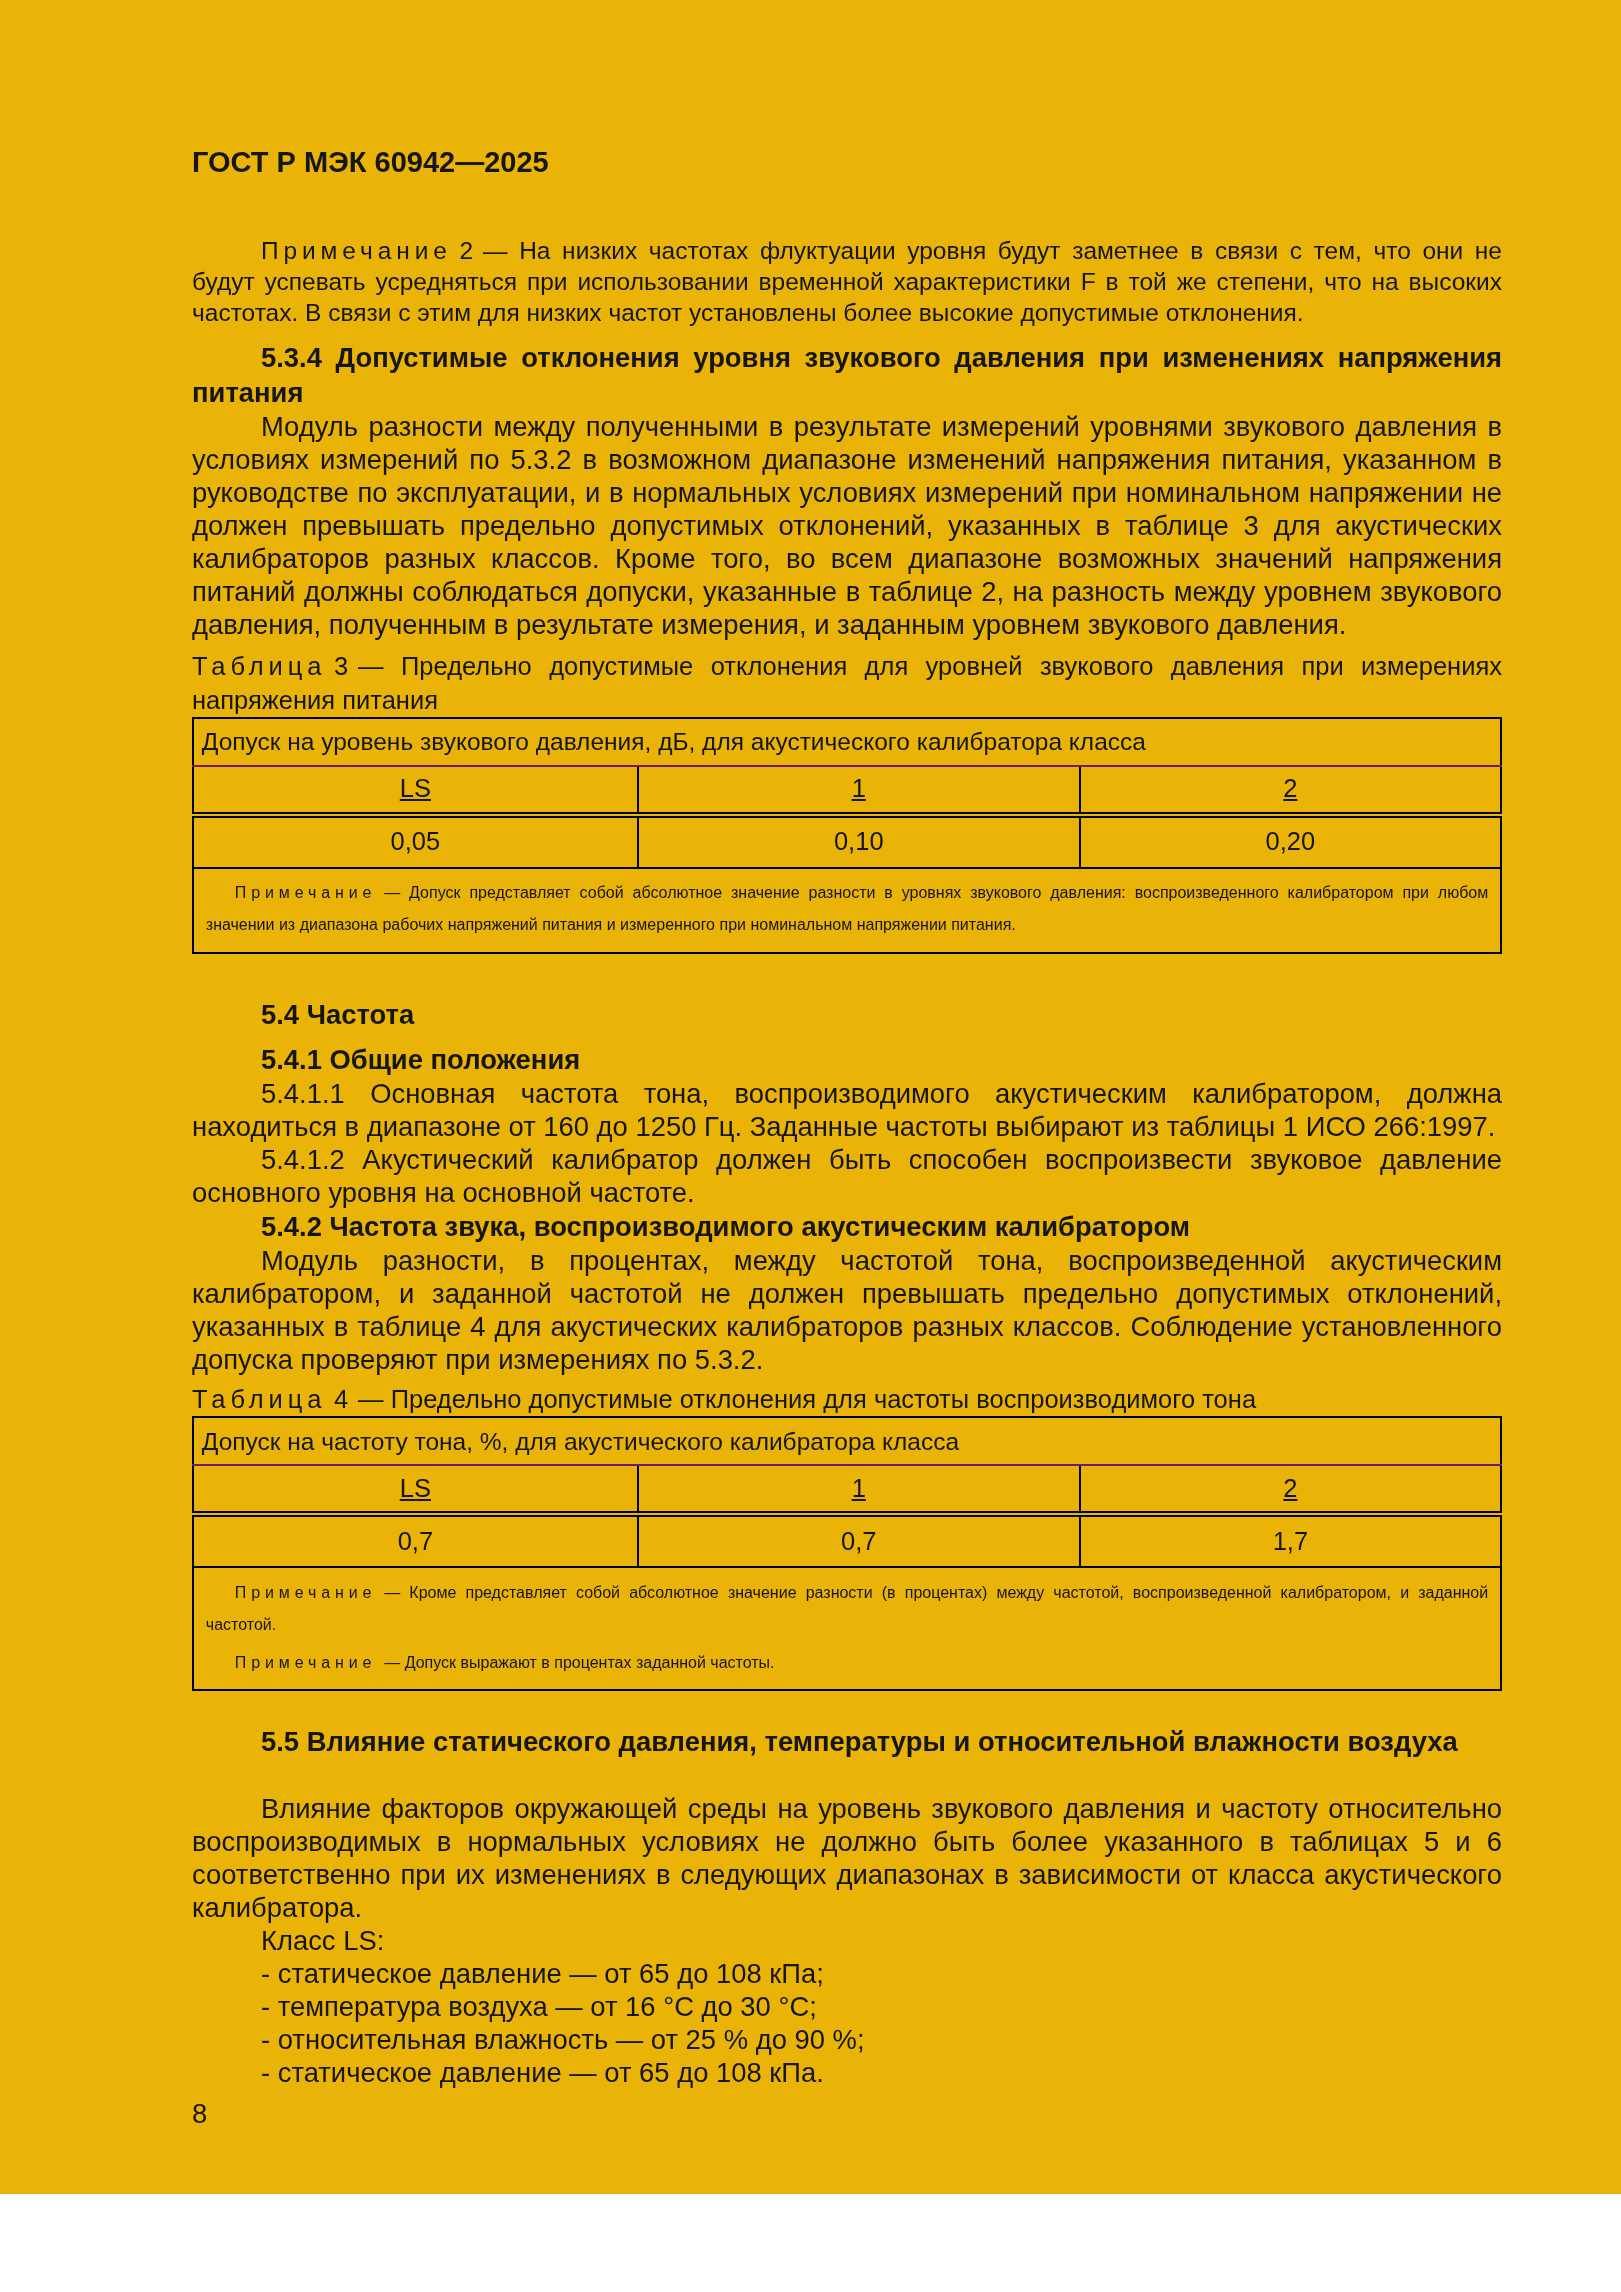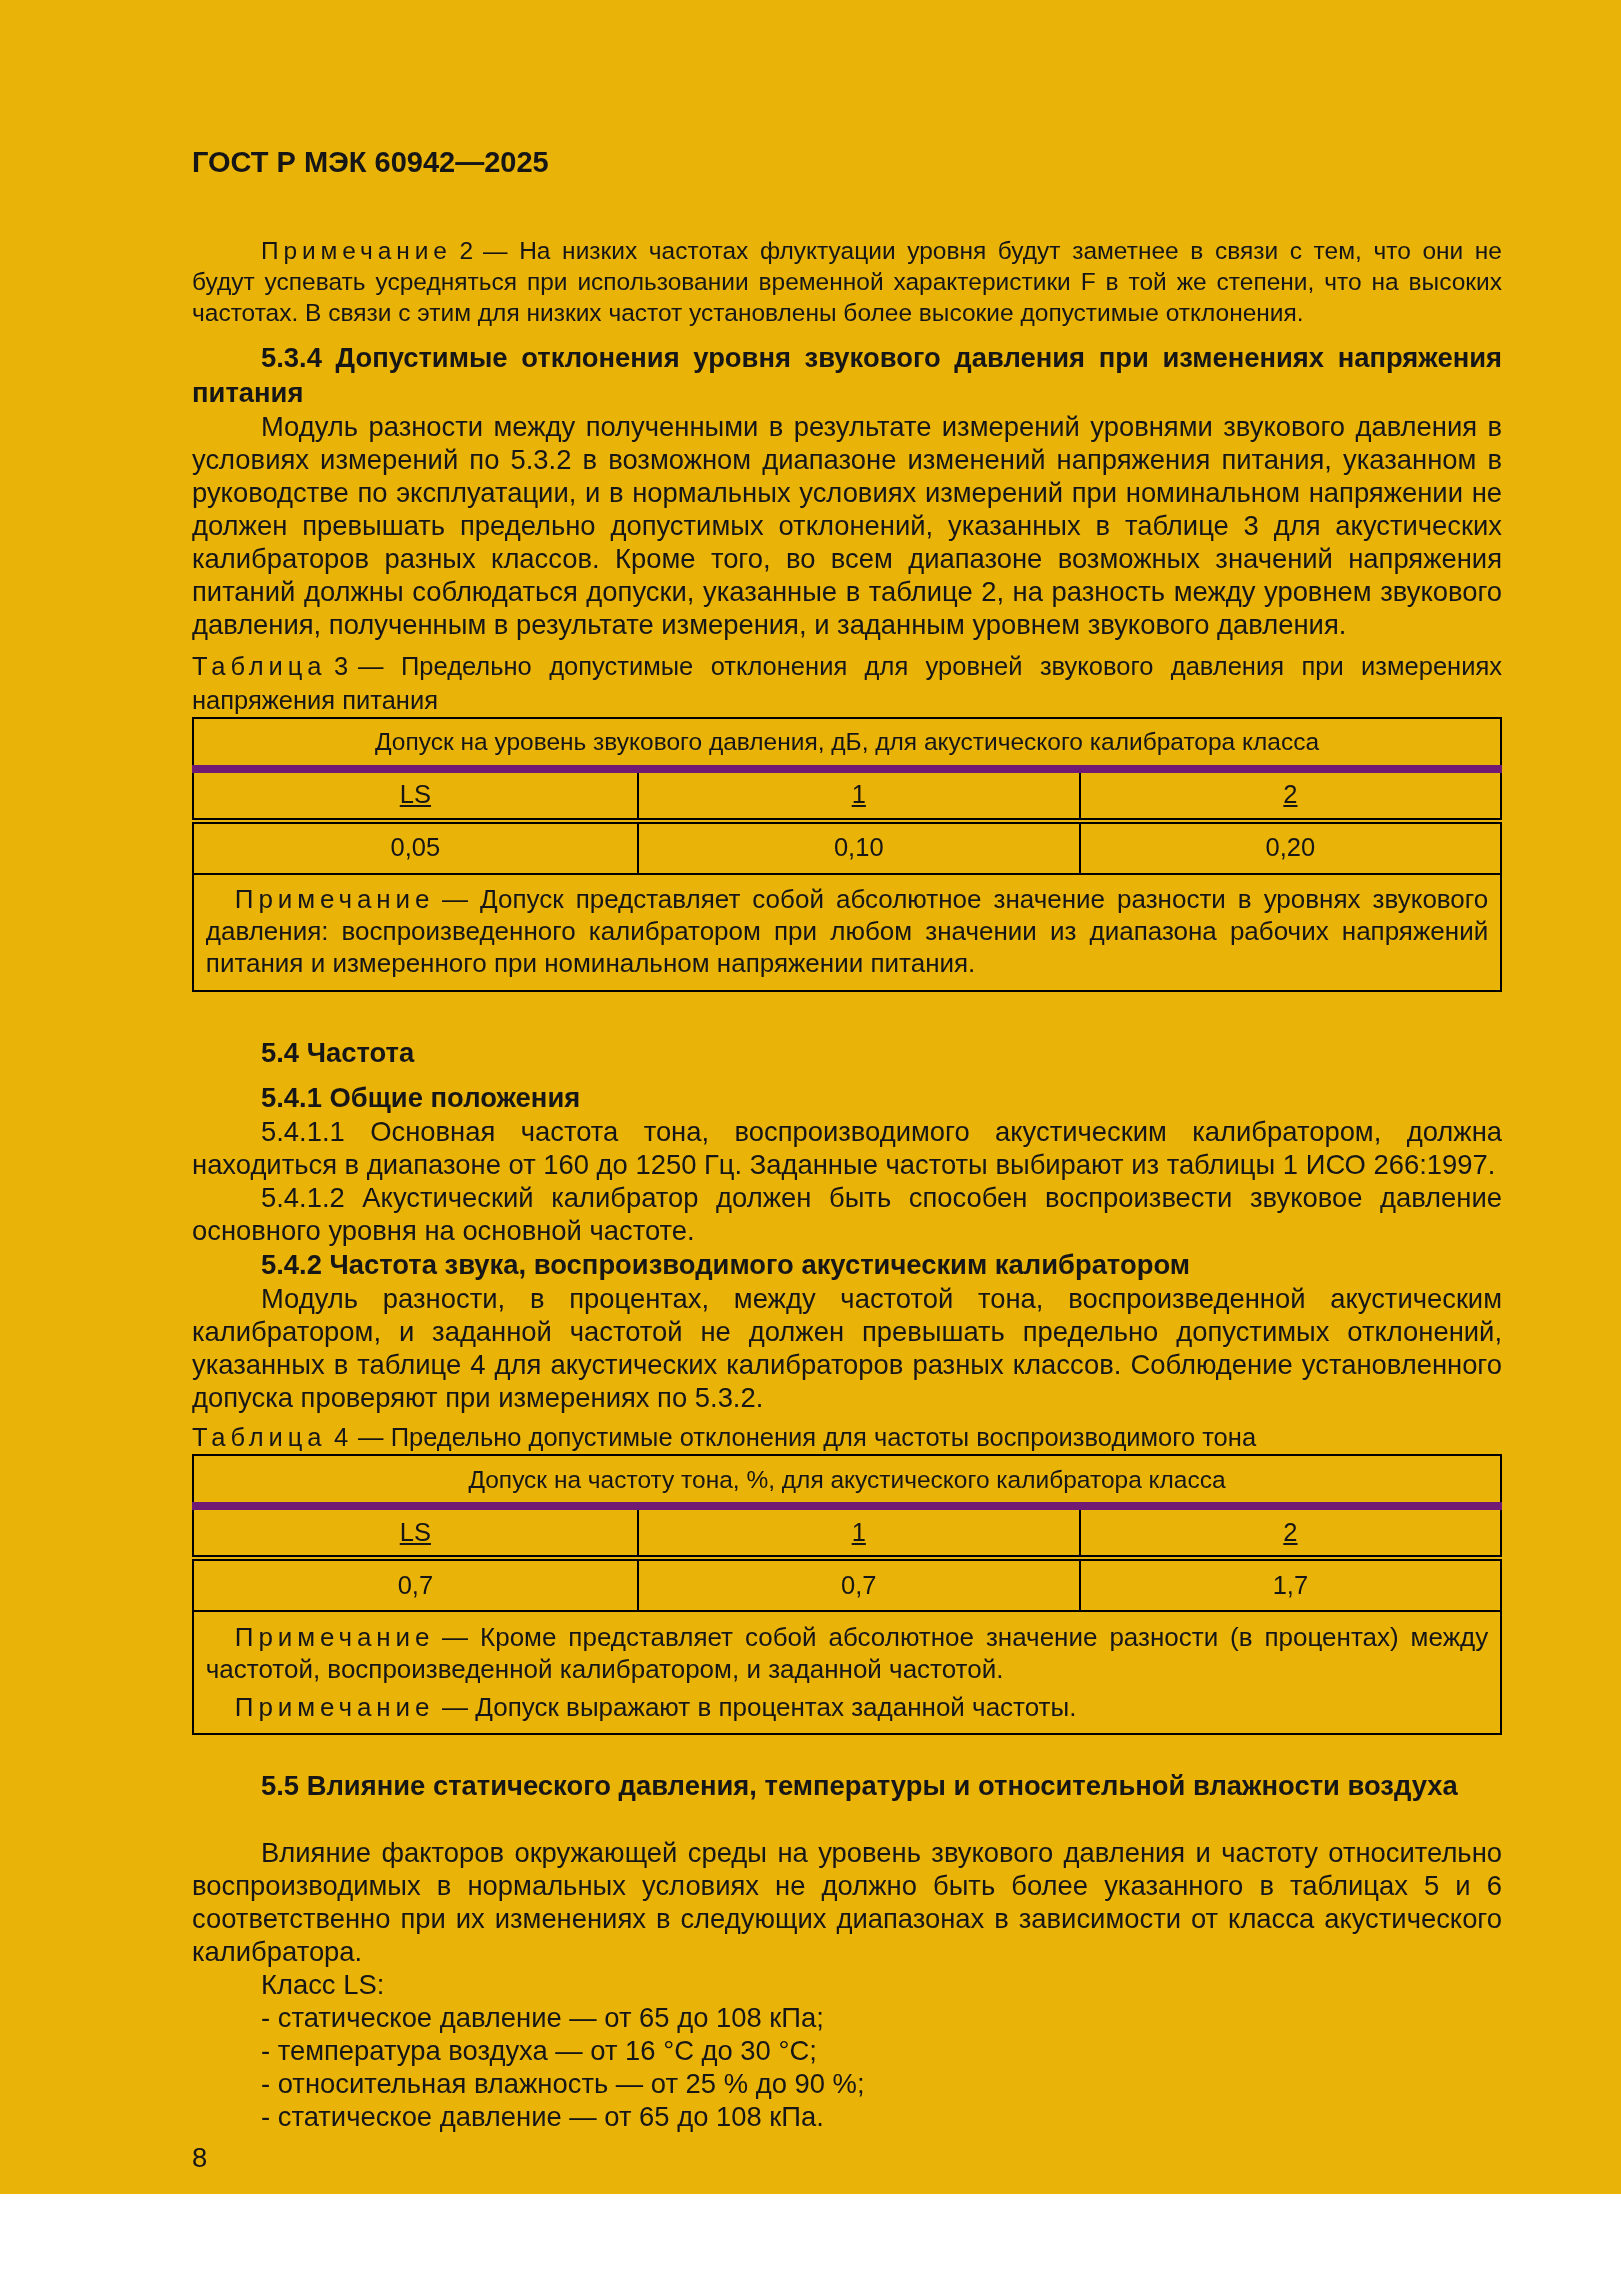--- a/index.html
+++ b/index.html
@@ -24,36 +24,36 @@
   .h534{margin-top:11.8px;}
   .p534{margin-top:0;}
   .tcaption{font-size:25.5px;line-height:34px;text-align:justify;margin-top:7.8px;}
   .gtable{
     width:100%;border-collapse:collapse;
     border:2.9px solid #000;
     table-layout:fixed;
   }
   .gtable td{font-size:25.5px;color:#161616;}
   .thead{
-    border-bottom:8px solid #701a75;
-    text-align:center;font-size:24.5px !important;
+    border-bottom:2px solid #701a75;
+    text-align:left;font-size:24.5px !important;
     padding:9.8px 7.8px 8.8px 7.8px;line-height:27.4px;
   }
   .classes td{
     border-bottom:6.9px double #000;
     text-align:center;padding:8.8px 7.8px;line-height:27.4px;text-decoration:underline;
   }
   .vals td{
     border-bottom:2.9px solid #000;
     text-align:center;padding:10.8px 7.8px;line-height:27.4px;
   }
   .classes td + td, .vals td + td{border-left:2px solid #000;}
   .notecell{padding:8.8px 11.8px 10.8px 11.8px;}
   .tnote{
-    font-size:26px;line-height:32px;
+    font-size:16px;line-height:32px;
     text-align:justify;text-indent:29px;margin:0;
   }
   .tnote + .tnote{margin-top:5.9px;}
   .h54{margin-top:43px;}
   .h541{margin-top:9.8px;}
   .h542{margin-top:0;}
   .h55{margin-top:33px;}
   .p55{margin-top:33px;}
   .klass-line{text-indent:69px;}
   .list-item{text-indent:69px;}

